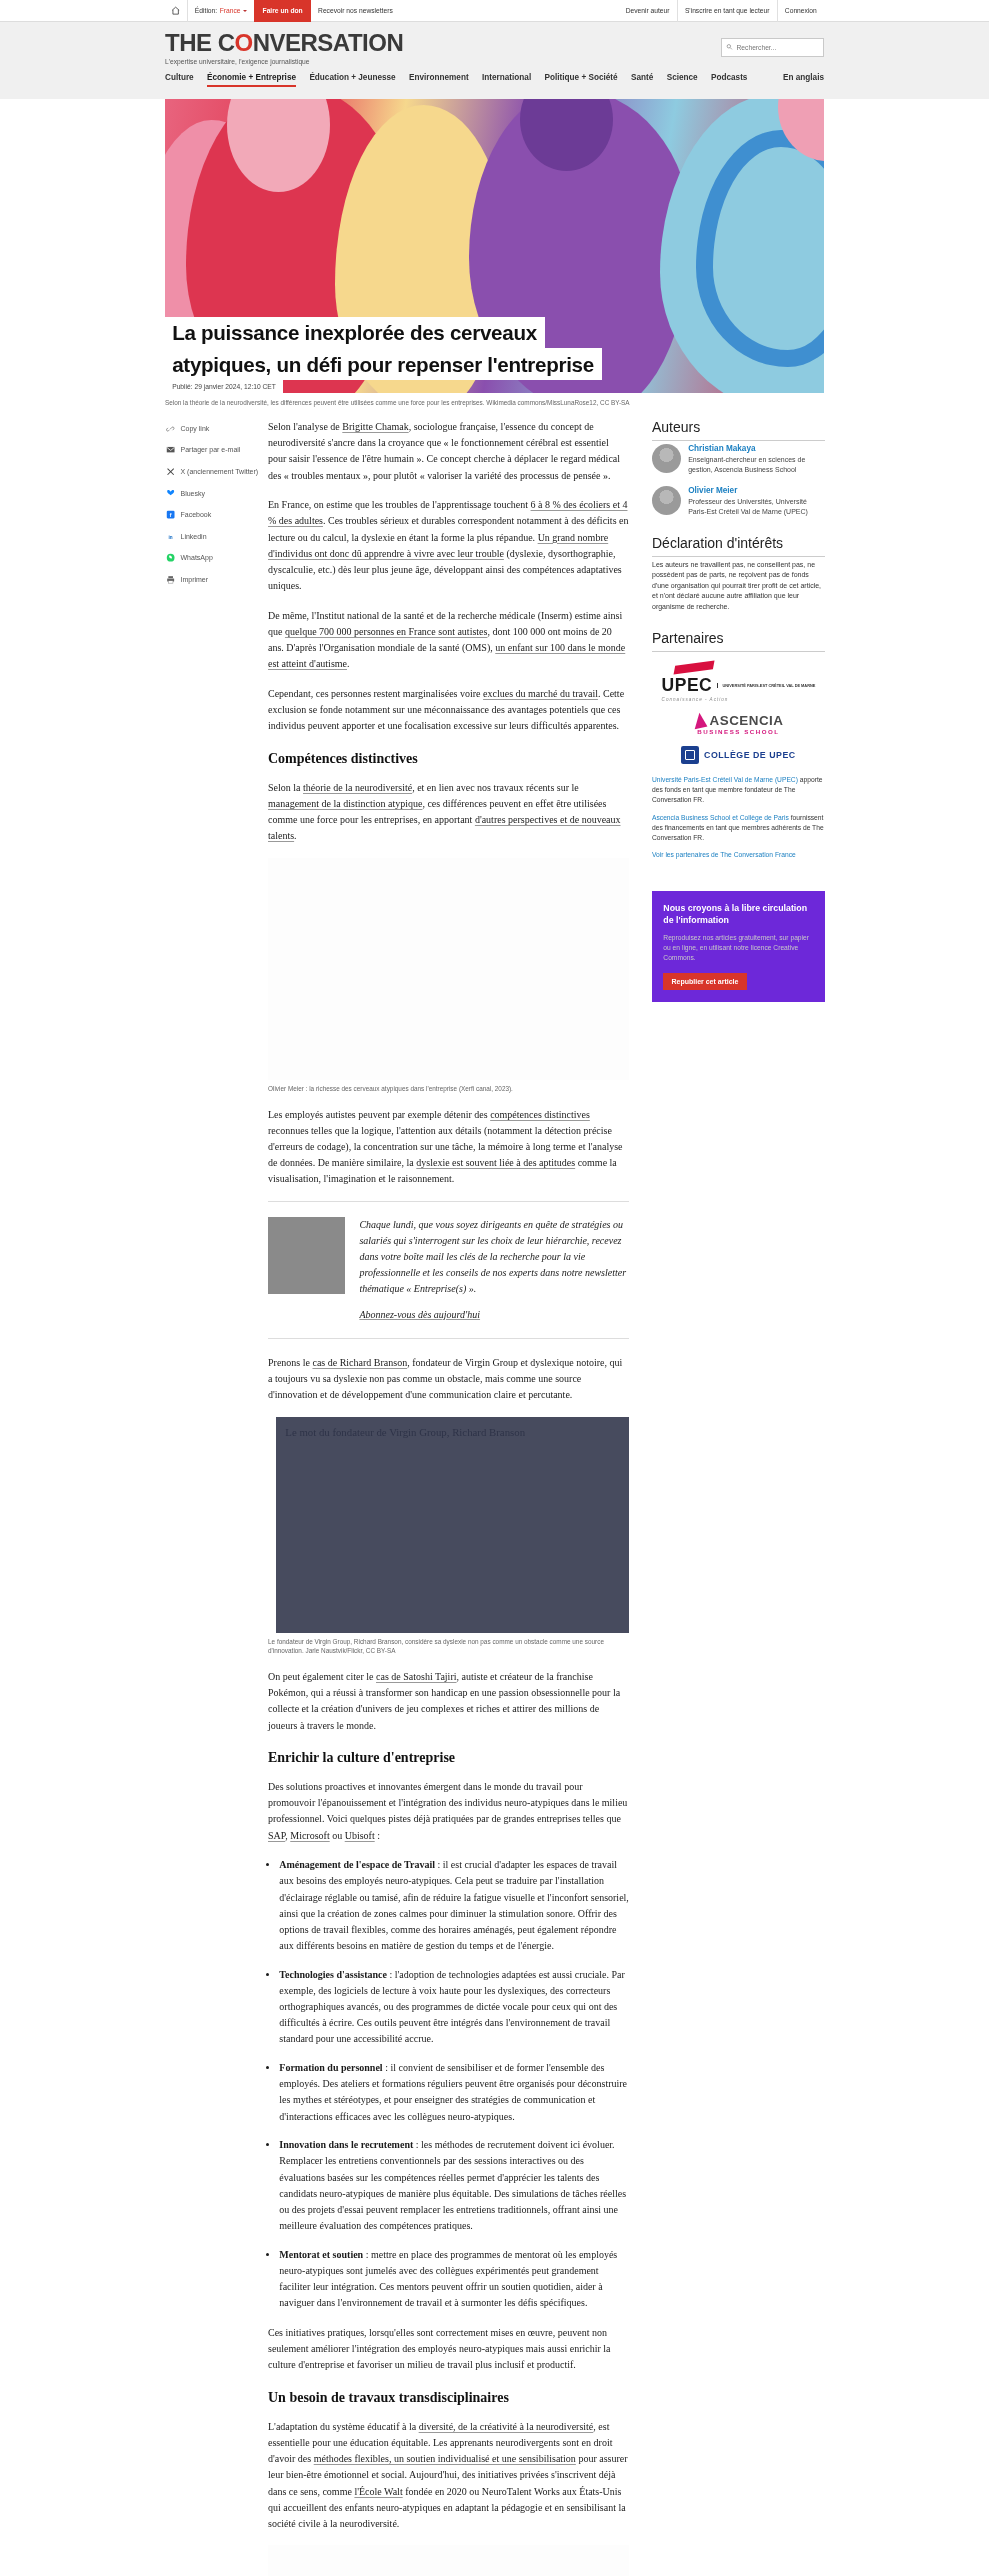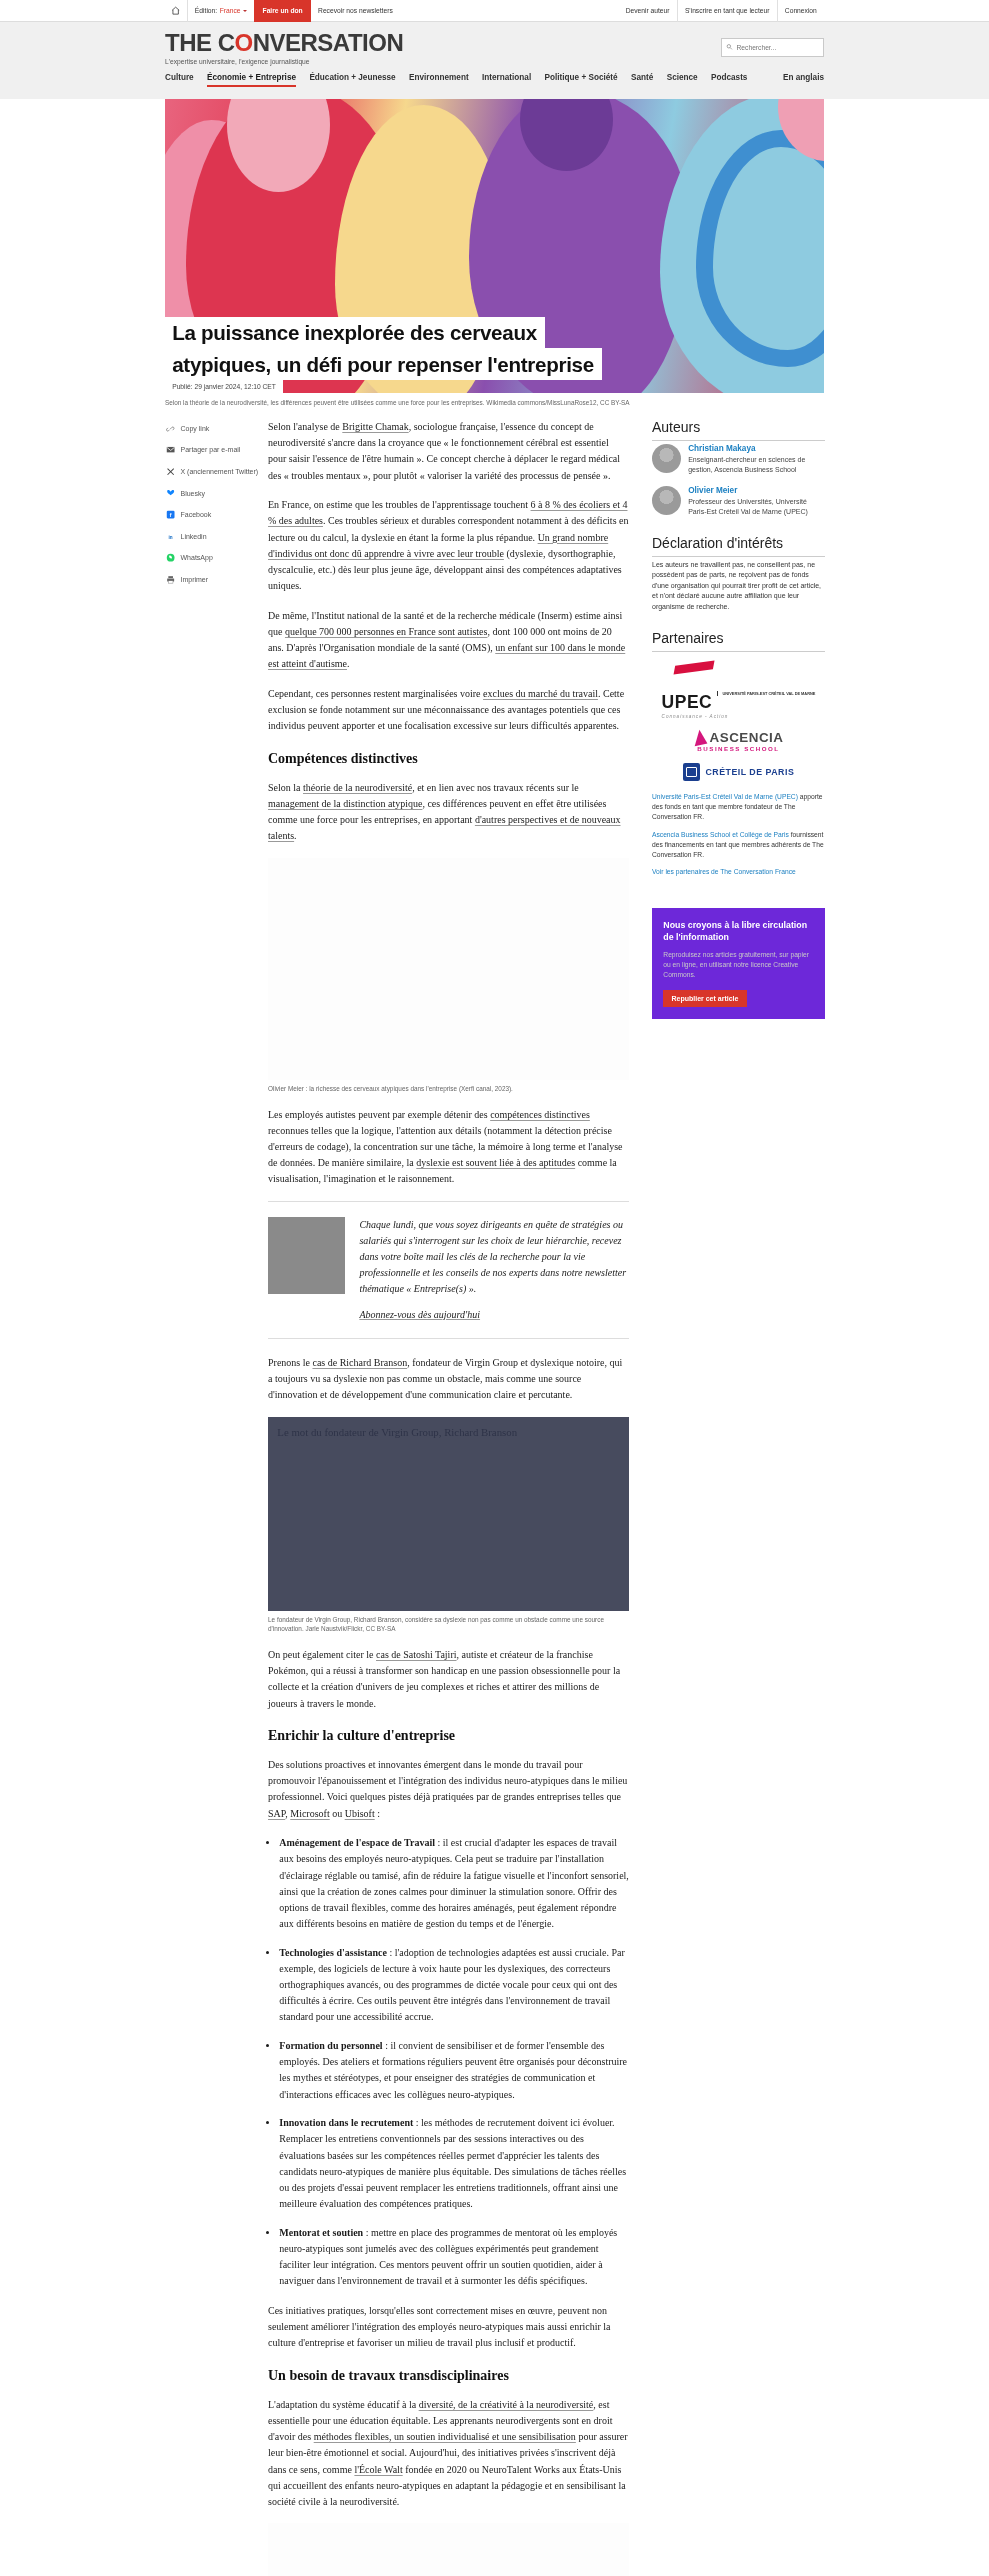--- a/index.html
+++ b/index.html
@@ -65,21 +65,21 @@
   
   .sidebar { width:173px; flex:0 0 173px; margin-left:23px; font-size:7.2px; color:#333; }
   .sb-h { font-size:14px; font-weight:normal; color:#222; padding-bottom:5.2px; border-bottom:0.5px solid #ccc; margin-bottom:3px; }
   .author { display:flex; margin-bottom:10.3px; }
   .avatar { width:29px; height:29px; border-radius:50%; background:radial-gradient(circle at 50% 38%, #b8b8b8 0 30%, #9a9a9a 31% 100%); flex:0 0 29px; margin-right:7.2px; }
   .author-name { color:#1a7fc1; font-weight:bold; font-size:8.2px; margin-bottom:2.1px; cursor:pointer; }
   .author-role { font-size:7px; color:#444; line-height:1.45; }
   .sb-block { margin-bottom:17.5px; }
   .sb-text { font-size:7px; line-height:1.5; color:#333; }
   .partner-logo { display:flex; justify-content:center; align-items:center; margin:11.3px 0; }
-  .upec-word { font-size:17.5px; font-weight:bold; color:#1a1a1a; letter-spacing:0.5px;margin-top:17px; }
+  .upec-word { font-size:17.5px; font-weight:bold; color:#1a1a1a; letter-spacing:0.5px; }
   .upec-flag { width:38px; height:9.3px; background:#d8103f; transform:skewX(-18deg) rotate(-8deg); margin:0 0 2.1px 13.4px; }
   .upec-side { border-left:1px solid #333; margin-left:5.2px; padding-left:4.1px; font-size:3.9px; font-weight:bold; color:#333; line-height:1.3; }
   .upec-sub { font-size:4.6px; color:#888; font-style:italic; letter-spacing:1px; margin-top:1px; }
   .asc-mark { width:0; height:0; border-left:8.2px solid transparent; border-right:5.2px solid transparent; border-bottom:15.5px solid #d4177d; margin-right:3.1px; transform:rotate(-12deg); }
   .asc-word { font-size:13.4px; font-weight:bold; color:#4a4a4a; letter-spacing:0.5px; }
   .asc-sub { font-size:6.2px; font-weight:bold; color:#d4177d; letter-spacing:1.5px; text-align:center; }
   .cdp-mark { width:17.5px; height:17.5px; background:#1b3f8f; border-radius:2.1px; margin-right:5.2px; position:relative; }
   .cdp-mark::after { content:""; position:absolute; inset:3.6px; border:1px solid #fff; border-radius:1px; }
   .cdp-word { font-size:8.8px; font-weight:bold; color:#1b3f8f; letter-spacing:0.5px; }
   .fund-note { font-size:6.7px; line-height:1.5; margin-bottom:7.2px; }
@@ -262,21 +262,21 @@
         <div class="embed-blank" style="height:222px;"></div>
         <div class="fig-caption">Olivier Meier : la richesse des cerveaux atypiques dans l'entreprise (Xerfi canal, 2023).</div>
       </figure>
       <p><span>Les employés autistes peuvent par exemple détenir des </span><a class="body-link">compétences distinctives</a><span> reconnues telles que la logique, l'attention aux détails (notamment la détection précise d'erreurs de codage), la concentration sur une tâche, la mémoire à long terme et l'analyse de données. De manière similaire, la </span><a class="body-link">dyslexie est souvent liée à des aptitudes</a><span> comme la visualisation, l'imagination et le raisonnement.</span></p>
       <div class="nl-box">
         <div class="nl-img"></div>
         <div><div class="nl-text">Chaque lundi, que vous soyez dirigeants en quête de stratégies ou salariés qui s'interrogent sur les choix de leur hiérarchie, recevez dans votre boîte mail les clés de la recherche pour la vie professionnelle et les conseils de nos experts dans notre newsletter thématique « Entreprise(s) ».</div><a class="nl-link">Abonnez-vous dès aujourd'hui</a></div>
       </div>
       <p><span>Prenons le </span><a class="body-link">cas de Richard Branson</a><span>, fondateur de Virgin Group et dyslexique notoire, qui a toujours vu sa dyslexie non pas comme un obstacle, mais comme une source d'innovation et de développement d'une communication claire et percutante.</span></p>
       <figure>
-        <div class="video-dark" style="height:194px;">
+        <div class="video-dark" style="height:216px;margin-left:8px;">
           <div class="vd-title">Le mot du fondateur de Virgin Group, Richard Branson</div>
         </div>
         <div class="fig-caption">Le fondateur de Virgin Group, Richard Branson, considère sa dyslexie non pas comme un obstacle comme une source d'innovation. Jarle Naustvik/Flickr, CC BY-SA</div>
       </figure>
       <p><span>On peut également citer le </span><a class="body-link">cas de Satoshi Tajiri</a><span>, autiste et créateur de la franchise Pokémon, qui a réussi à transformer son handicap en une passion obsessionnelle pour la collecte et la création d'univers de jeu complexes et riches et attirer des millions de joueurs à travers le monde.</span></p>
       <h2>Enrichir la culture d'entreprise</h2>
       <p><span>Des solutions proactives et innovantes émergent dans le monde du travail pour promouvoir l'épanouissement et l'intégration des individus neuro-atypiques dans le milieu professionnel. Voici quelques pistes déjà pratiquées par de grandes entreprises telles que </span><a class="body-link">SAP</a><span>, </span><a class="body-link">Microsoft</a><span> ou </span><a class="body-link">Ubisoft</a><span> :</span></p>
       <ul>
         <li><strong>Aménagement de l'espace de Travail</strong> : il est crucial d'adapter les espaces de travail aux besoins des employés neuro-atypiques. Cela peut se traduire par l'installation d'éclairage réglable ou tamisé, afin de réduire la fatigue visuelle et l'inconfort sensoriel, ainsi que la création de zones calmes pour diminuer la stimulation sonore. Offrir des options de travail flexibles, comme des horaires aménagés, peut également répondre aux différents besoins en matière de gestion du temps et de l'énergie.</li>
         <li><strong>Technologies d'assistance</strong> : l'adoption de technologies adaptées est aussi cruciale. Par exemple, des logiciels de lecture à voix haute pour les dyslexiques, des correcteurs orthographiques avancés, ou des programmes de dictée vocale pour ceux qui ont des difficultés à écrire. Ces outils peuvent être intégrés dans l'environnement de travail standard pour une accessibilité accrue.</li>
@@ -332,21 +332,21 @@
         <div>
           <div style="display:flex;align-items:center;">
             <div class="asc-mark"></div>
             <span class="asc-word">ASCENCIA</span>
           </div>
           <div class="asc-sub">BUSINESS SCHOOL</div>
         </div>
       </div>
       <div class="partner-logo">
         <div class="cdp-mark"></div>
-        <span class="cdp-word">CRÉTEIL DE PARIS</span>
+        <span class="cdp-word">COLLÈGE DE UPEC</span>
       </div>
       <div class="fund-note"><span class="inst">Université Paris-Est Créteil Val de Marne (UPEC)</span><span> apporte des fonds en tant que membre fondateur de The Conversation FR.</span></div>
       <div class="fund-note"><span class="inst">Ascencia Business School et Collège de Paris</span><span> fournissent des financements en tant que membres adhérents de The Conversation FR.</span></div>
       <a class="sb-link">Voir les partenaires de The Conversation France</a>
     </div>
 
     <div class="republish">
       <h4>Nous croyons à la libre circulation de l'information</h4>
       <p>Reproduisez nos articles gratuitement, sur papier ou en ligne, en utilisant notre licence Creative Commons.</p>
       <button class="btn">Republier cet article</button>

